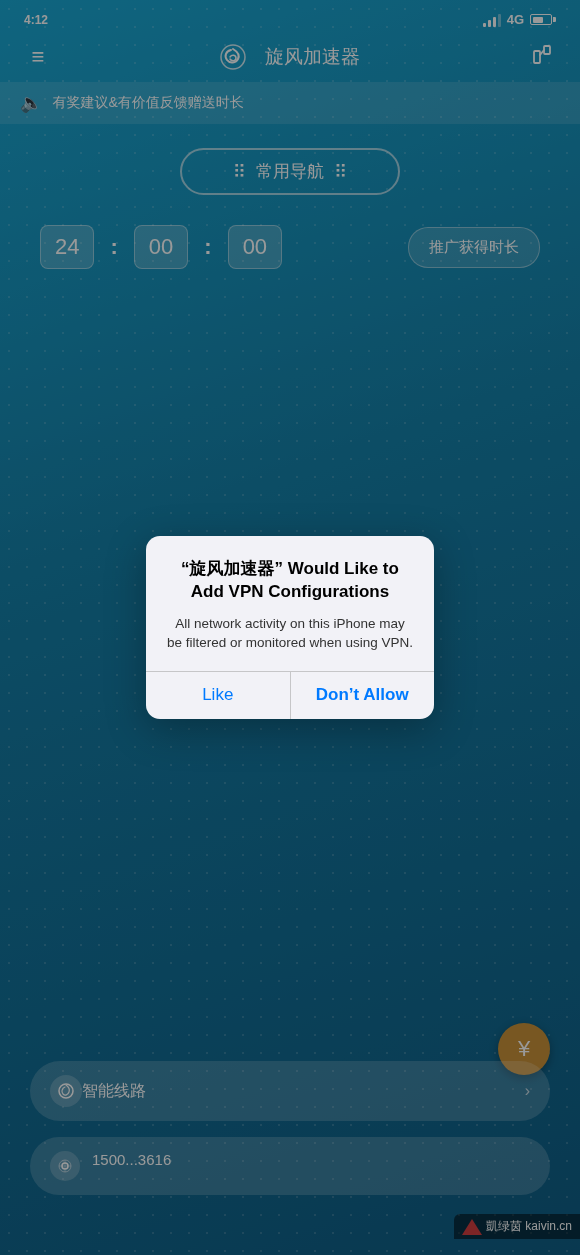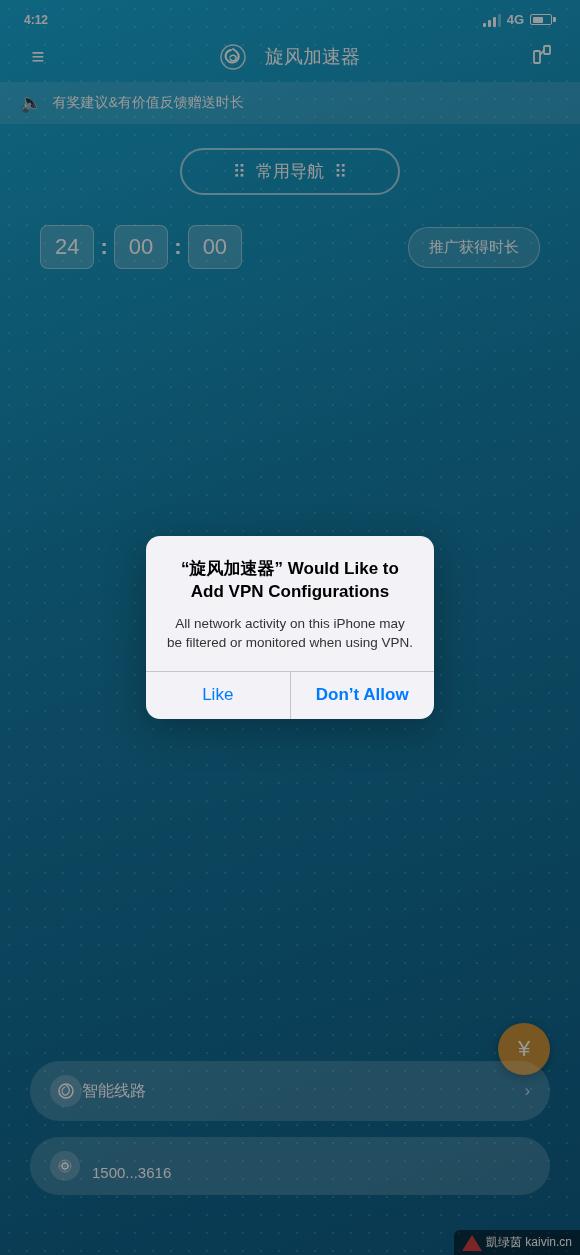--- a/index.html
+++ b/index.html
@@ -165,21 +165,21 @@
     .timer-row {
       display: flex;
       align-items: center;
       justify-content: space-between;
       margin: 30px 0 20px;
       padding: 0 10px;
     }
     .timer-display {
       display: flex;
       align-items: center;
-      gap: 6px;
+      gap: 16px;
     }
     .timer-segment {
       background: rgba(255,255,255,0.2);
       border: 1.5px solid rgba(255,255,255,0.4);
       border-radius: 8px;
       padding: 8px 14px;
       color: #fff;
       font-size: 22px;
       font-weight: 500;
       min-width: 52px;
@@ -237,21 +237,21 @@
       align-items: center;
       justify-content: center;
       font-size: 16px;
       flex-shrink: 0;
     }
     .route-label { flex: 1; }
     .route-arrow { font-size: 16px; color: rgba(255,255,255,0.7); }
 
     .node-btn {
       display: flex;
-      align-items: flex-end;
+      align-items: flex-start;
       background: rgba(255,255,255,0.18);
       border-radius: 30px;
       padding: 14px 20px;
       color: #fff;
       font-size: 15px;
       gap: 12px;
     }
     .node-icon {
       width: 30px;
       height: 30px;
@@ -278,21 +278,21 @@
       justify-content: center;
       color: #fff;
       font-size: 22px;
       z-index: 10;
       box-shadow: 0 3px 10px rgba(0,0,0,0.3);
     }
 
     
     .watermark {
       position: absolute;
-      bottom: 0;
+      bottom: 16px;
       right: 0;
       z-index: 15;
       display: flex;
       align-items: center;
       background: rgba(0,0,0,0.5);
       padding: 4px 8px;
       border-top-left-radius: 6px;
     }
     .watermark-text {
       color: #fff;

